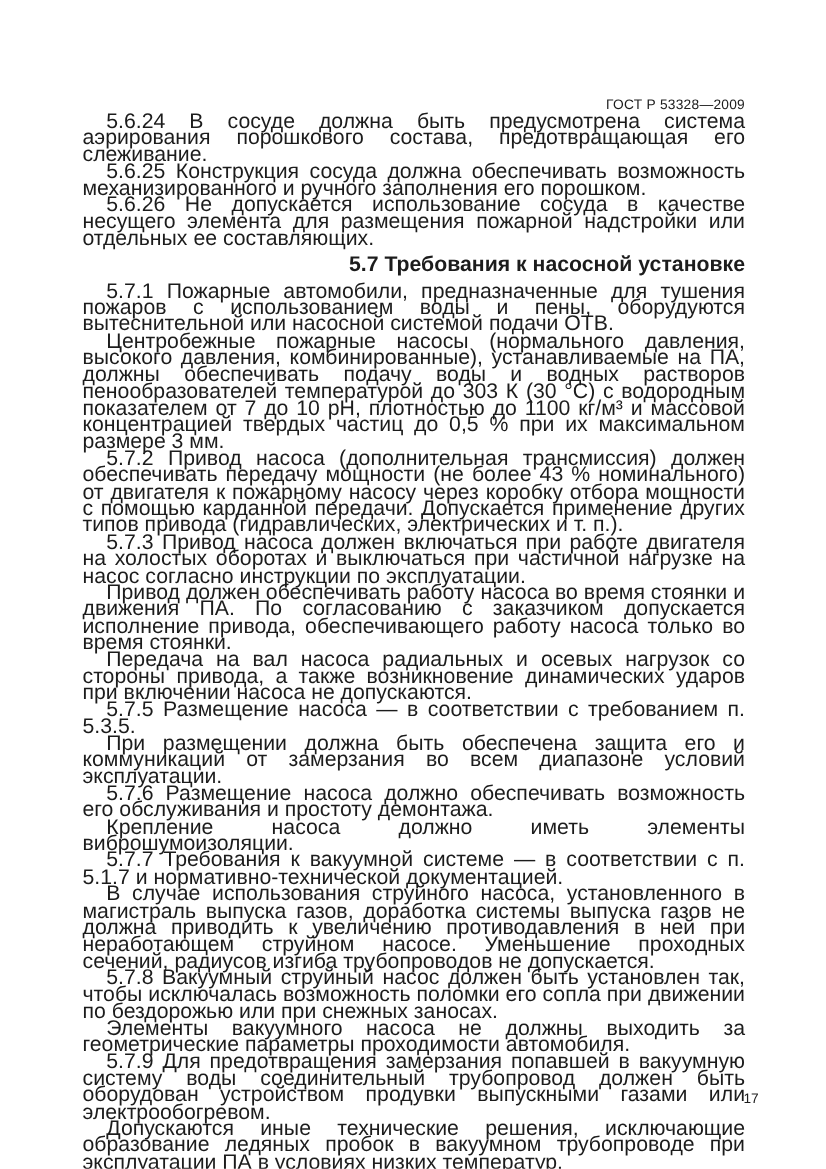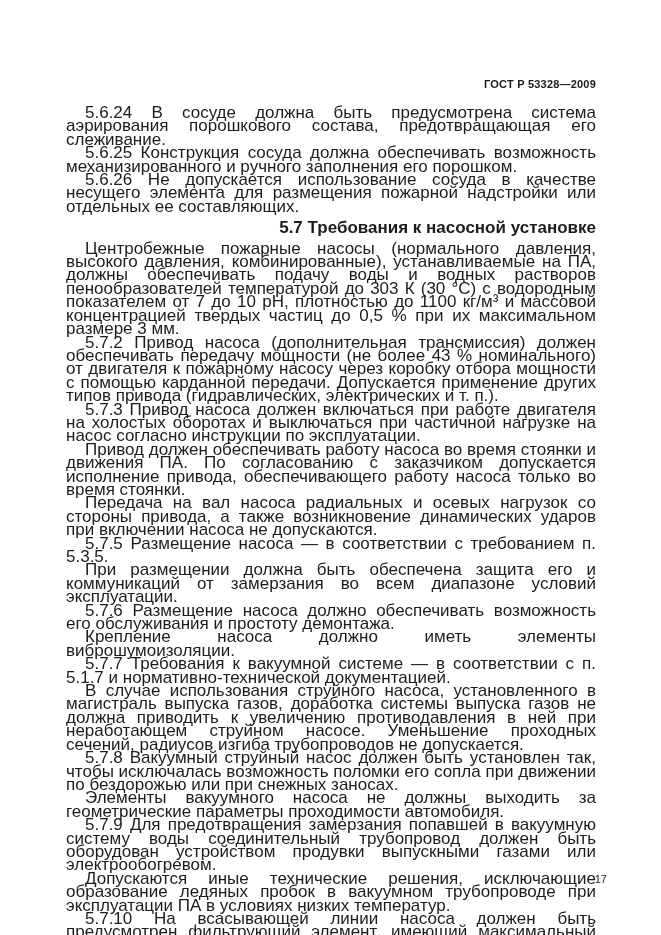--- a/index.html
+++ b/index.html
@@ -13,23 +13,22 @@
   .page {
     position: relative;
     width: 661px;
     height: 935px;
     background: #ffffff;
     padding: 78px 65px 0 66px;
   }
   .doc-header {
     text-align: right;
     font-size: 11px;
-    font-weight: bold;
+    font-weight: normal;
     letter-spacing: 0.2px;
-    margin-bottom: 16px;
   }
   .doc-body {
     font-size: 17px;
     line-height: 13.4px;
     text-align: justify;
   }
   .doc-body p.para {
     text-indent: 19px;
   }
   .doc-body p.heading {
@@ -51,20 +50,21 @@
 
 <div class="page">
   <div class="doc-header">
     <span>ГОСТ Р 53328—2009</span>
   </div>
   <div class="doc-body">
       <p class="para">5.6.24 В сосуде должна быть предусмотрена система аэрирования порошкового состава, предотвращающая его слеживание.</p>
       <p class="para">5.6.25 Конструкция сосуда должна обеспечивать возможность механизированного и ручного заполнения его порошком.</p>
       <p class="para">5.6.26 Не допускается использование сосуда в качестве несущего элемента для размещения пожарной надстройки или отдельных ее составляющих.</p>
       <p class="heading">5.7 Требования к насосной установке</p>
+      <p class="para">5.7.1 Пожарные автомобили, предназначенные для тушения пожаров с использованием воды и пены, оборудуются вытеснительной или насосной системой подачи ОТВ.</p>
       <p class="para">Центробежные пожарные насосы (нормального давления, высокого давления, комбинированные), устанавливаемые на ПА, должны обеспечивать подачу воды и водных растворов пенообразователей температурой до 303 К (30 °С) с водородным показателем от 7 до 10 pH, плотностью до 1100 кг/м³ и массовой концентрацией твердых частиц до 0,5 % при их максимальном размере 3 мм.</p>
       <p class="para">5.7.2 Привод насоса (дополнительная трансмиссия) должен обеспечивать передачу мощности (не более 43 % номинального) от двигателя к пожарному насосу через коробку отбора мощности с помощью карданной передачи. Допускается применение других типов привода (гидравлических, электрических и т. п.).</p>
       <p class="para">5.7.3 Привод насоса должен включаться при работе двигателя на холостых оборотах и выключаться при частичной нагрузке на насос согласно инструкции по эксплуатации.</p>
       <p class="para">Привод должен обеспечивать работу насоса во время стоянки и движения ПА. По согласованию с заказчиком допускается исполнение привода, обеспечивающего работу насоса только во время стоянки.</p>
       <p class="para">Передача на вал насоса радиальных и осевых нагрузок со стороны привода, а также возникновение динамических ударов при включении насоса не допускаются.</p>
       <p class="para">5.7.5 Размещение насоса — в соответствии с требованием п. 5.3.5.</p>
       <p class="para">При размещении должна быть обеспечена защита его и коммуникаций от замерзания во всем диапазоне условий эксплуатации.</p>
       <p class="para">5.7.6 Размещение насоса должно обеспечивать возможность его обслуживания и простоту демонтажа.</p>
       <p class="para">Крепление насоса должно иметь элементы виброшумоизоляции.</p>
       <p class="para">5.7.7 Требования к вакуумной системе — в соответствии с п. 5.1.7 и нормативно-технической документацией.</p>

